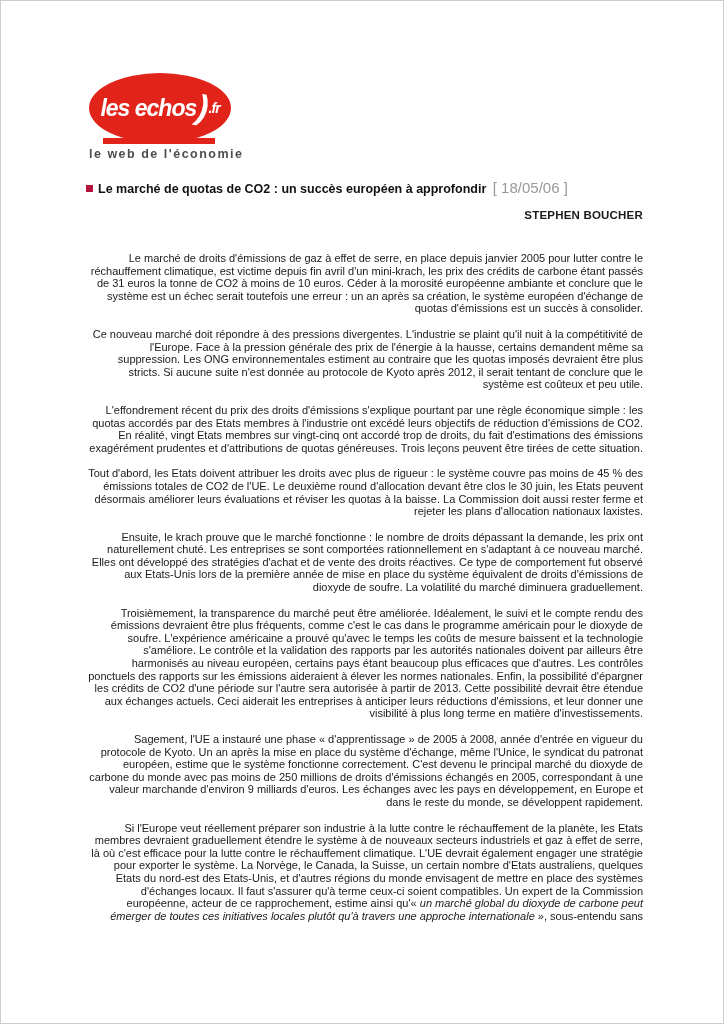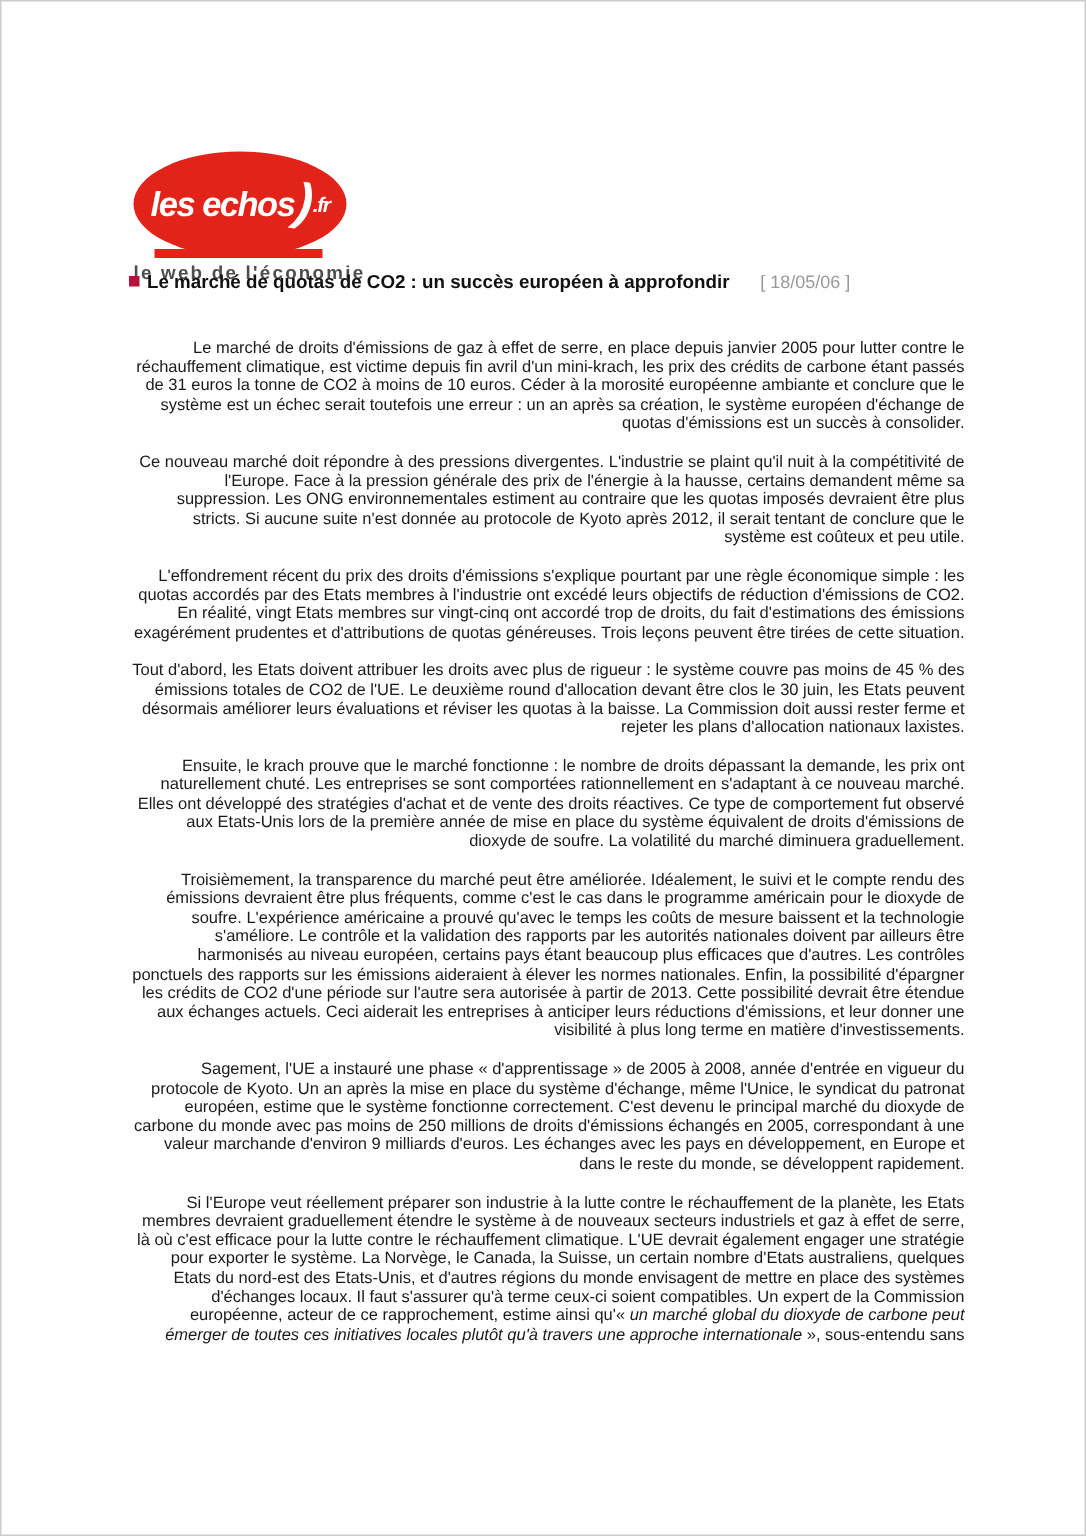--- a/index.html
+++ b/index.html
@@ -9,21 +9,21 @@
     height: 1024px;
     background: #ffffff;
     box-sizing: border-box;
     border: 1px solid #cccccc;
     font-family: "Liberation Sans", "DejaVu Sans", sans-serif;
     color: #1a1a1a;
     overflow: hidden;
   }
 
   
-  .logo { position: absolute; left: 88px; top: 100px; width: 160px; }
+  .logo { position: absolute; left: 88px; top: 72px; width: 160px; }
   .logo-oval {
     width: 142px; height: 70px;
     background: #e2231a;
     border-radius: 50%;
     display: flex; align-items: center; justify-content: center;
     color: #ffffff;
     font-style: italic;
     font-weight: bold;
     white-space: nowrap;
   }
@@ -44,21 +44,21 @@
   .section-label { font-size: 11px; color: #1a1a1a; letter-spacing: 0.2px; }
   .title-row { margin-top: 4px; font-size: 12.5px; line-height: 14px; }
   .bullet {
     display: inline-block;
     width: 7px; height: 7px;
     background: #b5123c;
     margin-right: 5px;
     vertical-align: 1px;
   }
   .title-text { font-weight: bold; color: #111111; }
-  .title-date { font-size: 12px; color: #999999; font-weight: normal; margin-left: 17px; }
+  .title-date { font-size: 15px; color: #999999; font-weight: normal; margin-left: 3px; }
   .byline {
     text-align: right;
     font-weight: bold;
     font-size: 11.5px;
     margin-top: 13px;
     letter-spacing: 0.2px;
   }
 
   .article { margin-top: 31px; }
   .article p {
@@ -86,20 +86,21 @@
   </div>
 
   <div class="content">
 
 
     <div class="title-row">
       <span class="bullet"></span><span class="title-text">Le marché de quotas de CO2 : un succès européen à approfondir</span>
       <span class="title-date">[ 18/05/06 ]</span>
     </div>
 
+    <div class="byline">STEPHEN BOUCHER</div>
 
     <div class="article">
       <p>Le marché de droits d'émissions de gaz à effet de serre, en place depuis janvier 2005 pour lutter contre le réchauffement climatique, est victime depuis fin avril d'un mini-krach, les prix des crédits de carbone étant passés de 31 euros la tonne de CO2 à moins de 10 euros. Céder à la morosité européenne ambiante et conclure que le système est un échec serait toutefois une erreur : un an après sa création, le système européen d'échange de quotas d'émissions est un succès à consolider.</p>
       <p>Ce nouveau marché doit répondre à des pressions divergentes. L'industrie se plaint qu'il nuit à la compétitivité de l'Europe. Face à la pression générale des prix de l'énergie à la hausse, certains demandent même sa suppression. Les ONG environnementales estiment au contraire que les quotas imposés devraient être plus stricts. Si aucune suite n'est donnée au protocole de Kyoto après 2012, il serait tentant de conclure que le système est coûteux et peu utile.</p>
       <p>L'effondrement récent du prix des droits d'émissions s'explique pourtant par une règle économique simple : les quotas accordés par des Etats membres à l'industrie ont excédé leurs objectifs de réduction d'émissions de CO2. En réalité, vingt Etats membres sur vingt-cinq ont accordé trop de droits, du fait d'estimations des émissions exagérément prudentes et d'attributions de quotas généreuses. Trois leçons peuvent être tirées de cette situation.</p>
       <p>Tout d'abord, les Etats doivent attribuer les droits avec plus de rigueur : le système couvre pas moins de 45 % des émissions totales de CO2 de l'UE. Le deuxième round d'allocation devant être clos le 30 juin, les Etats peuvent désormais améliorer leurs évaluations et réviser les quotas à la baisse. La Commission doit aussi rester ferme et rejeter les plans d'allocation nationaux laxistes.</p>
       <p>Ensuite, le krach prouve que le marché fonctionne : le nombre de droits dépassant la demande, les prix ont naturellement chuté. Les entreprises se sont comportées rationnellement en s'adaptant à ce nouveau marché. Elles ont développé des stratégies d'achat et de vente des droits réactives. Ce type de comportement fut observé aux Etats-Unis lors de la première année de mise en place du système équivalent de droits d'émissions de dioxyde de soufre. La volatilité du marché diminuera graduellement.</p>
       <p>Troisièmement, la transparence du marché peut être améliorée. Idéalement, le suivi et le compte rendu des émissions devraient être plus fréquents, comme c'est le cas dans le programme américain pour le dioxyde de soufre. L'expérience américaine a prouvé qu'avec le temps les coûts de mesure baissent et la technologie s'améliore. Le contrôle et la validation des rapports par les autorités nationales doivent par ailleurs être harmonisés au niveau européen, certains pays étant beaucoup plus efficaces que d'autres. Les contrôles ponctuels des rapports sur les émissions aideraient à élever les normes nationales. Enfin, la possibilité d'épargner les crédits de CO2 d'une période sur l'autre sera autorisée à partir de 2013. Cette possibilité devrait être étendue aux échanges actuels. Ceci aiderait les entreprises à anticiper leurs réductions d'émissions, et leur donner une visibilité à plus long terme en matière d'investissements.</p>
       <p>Sagement, l'UE a instauré une phase « d'apprentissage » de 2005 à 2008, année d'entrée en vigueur du protocole de Kyoto. Un an après la mise en place du système d'échange, même l'Unice, le syndicat du patronat européen, estime que le système fonctionne correctement. C'est devenu le principal marché du dioxyde de carbone du monde avec pas moins de 250 millions de droits d'émissions échangés en 2005, correspondant à une valeur marchande d'environ 9 milliards d'euros. Les échanges avec les pays en développement, en Europe et dans le reste du monde, se développent rapidement.</p>
       <p><span>Si l'Europe veut réellement préparer son industrie à la lutte contre le réchauffement de la planète, les Etats membres devraient graduellement étendre le système à de nouveaux secteurs industriels et gaz à effet de serre, là où c'est efficace pour la lutte contre le réchauffement climatique. L'UE devrait également engager une stratégie pour exporter le système. La Norvège, le Canada, la Suisse, un certain nombre d'Etats australiens, quelques Etats du nord-est des Etats-Unis, et d'autres régions du monde envisagent de mettre en place des systèmes d'échanges locaux. Il faut s'assurer qu'à terme ceux-ci soient compatibles. Un expert de la Commission européenne, acteur de ce rapprochement, estime ainsi qu'«</span><span class="q-italic"> un marché global du dioxyde de carbone peut émerger de toutes ces initiatives locales plutôt qu'à travers une approche internationale </span><span>», sous-entendu sans</span></p>

